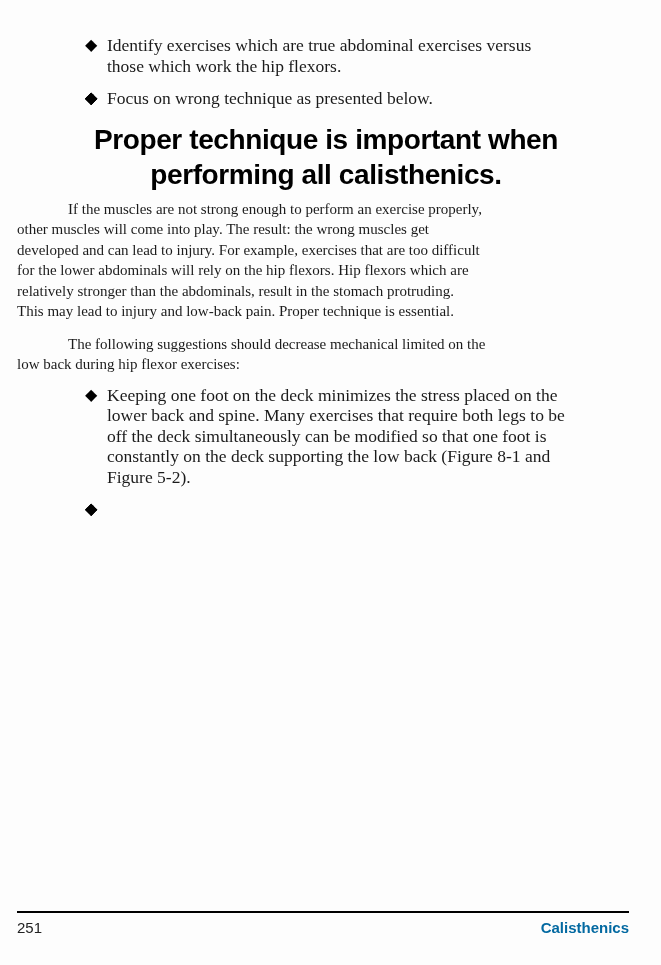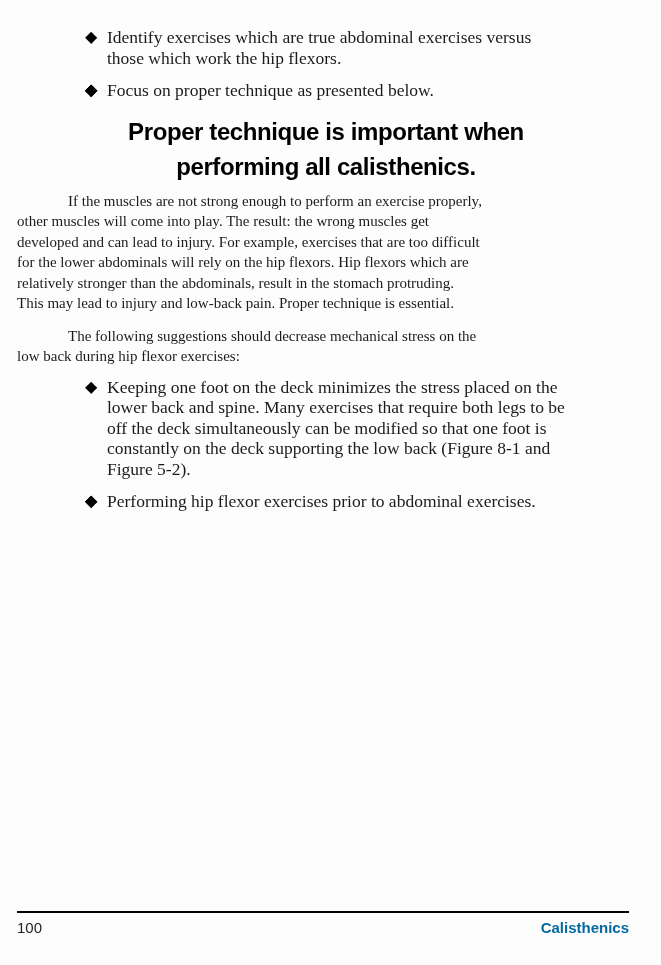--- a/index.html
+++ b/index.html
@@ -39,27 +39,28 @@
     left: 68px; 
     top: 0;
     font-size: 16px;
     line-height: 20.5px;
     color: #000;
     font-family: "DejaVu Sans", sans-serif;
   }
   .bullet-text {
     display: block;
     white-space: pre-line;
+    margin-top: 8px;
   }
   
   .section-heading {
     margin: 13px 0 0 0;
     font-family: "Liberation Sans", sans-serif;
     font-weight: bold;
-    font-size: 24px;
+    font-size: 28px;
     line-height: 35px;
     letter-spacing: -0.4px;
     text-align: center;
     color: #000;
     white-space: pre-line;
   }
   
   .para {
     margin: 0;
     font-size: 15px;
@@ -118,58 +119,57 @@
         <span class="diamond">◆</span>
       </li>
       <li class="bullet-item">
         <span class="diamond">◆</span>
       </li>
       <li class="bullet-item">
         <span class="diamond">◆</span>
       </li>
       <li class="bullet-item">
         <span class="diamond">◆</span>
-        <span class="bullet-text">Focus on proper technique as presented below.</span>
+        <span class="bullet-text">Focus on wrong technique as presented below.</span>
       </li>
     </ul>
 
     <h1 class="section-heading">Proper technique is important when
 performing all calisthenics.</h1>
 
     <p class="para para-1">If the muscles are not strong enough to perform an exercise properly,
 other muscles will come into play. The result: the wrong muscles get
 developed and can lead to injury. For example, exercises that are too difficult
 for the lower abdominals will rely on the hip flexors. Hip flexors which are
 relatively stronger than the abdominals, result in the stomach protruding.
 This may lead to injury and low-back pain. Proper technique is essential.</p>
 
-    <p class="para para-2">The following suggestions should decrease mechanical stress on the
+    <p class="para para-2">The following suggestions should decrease mechanical limited on the
 low back during hip flexor exercises:</p>
 
     <ul class="bullet-list bottom-list">
       <li class="bullet-item">
         <span class="diamond">◆</span>
         <span class="bullet-text">Keeping one foot on the deck minimizes the stress placed on the
 lower back and spine. Many exercises that require both legs to be
 off the deck simultaneously can be modified so that one foot is
 constantly on the deck supporting the low back (Figure 8-1 and
 Figure 5-2).</span>
       </li>
       <li class="bullet-item">
         <span class="diamond">◆</span>
       </li>
       <li class="bullet-item">
         <span class="diamond">◆</span>
       </li>
       <li class="bullet-item">
         <span class="diamond">◆</span>
-        <span class="bullet-text">Performing hip flexor exercises prior to abdominal exercises.</span>
       </li>
     </ul>
 
   </div>
 
   <div class="footer-rule"></div>
   <div class="footer-row">
-    <span class="page-number">100</span>
+    <span class="page-number">251</span>
     <span class="footer-chapter">Calisthenics</span>
   </div>
 </div>
 
 </body></html>

